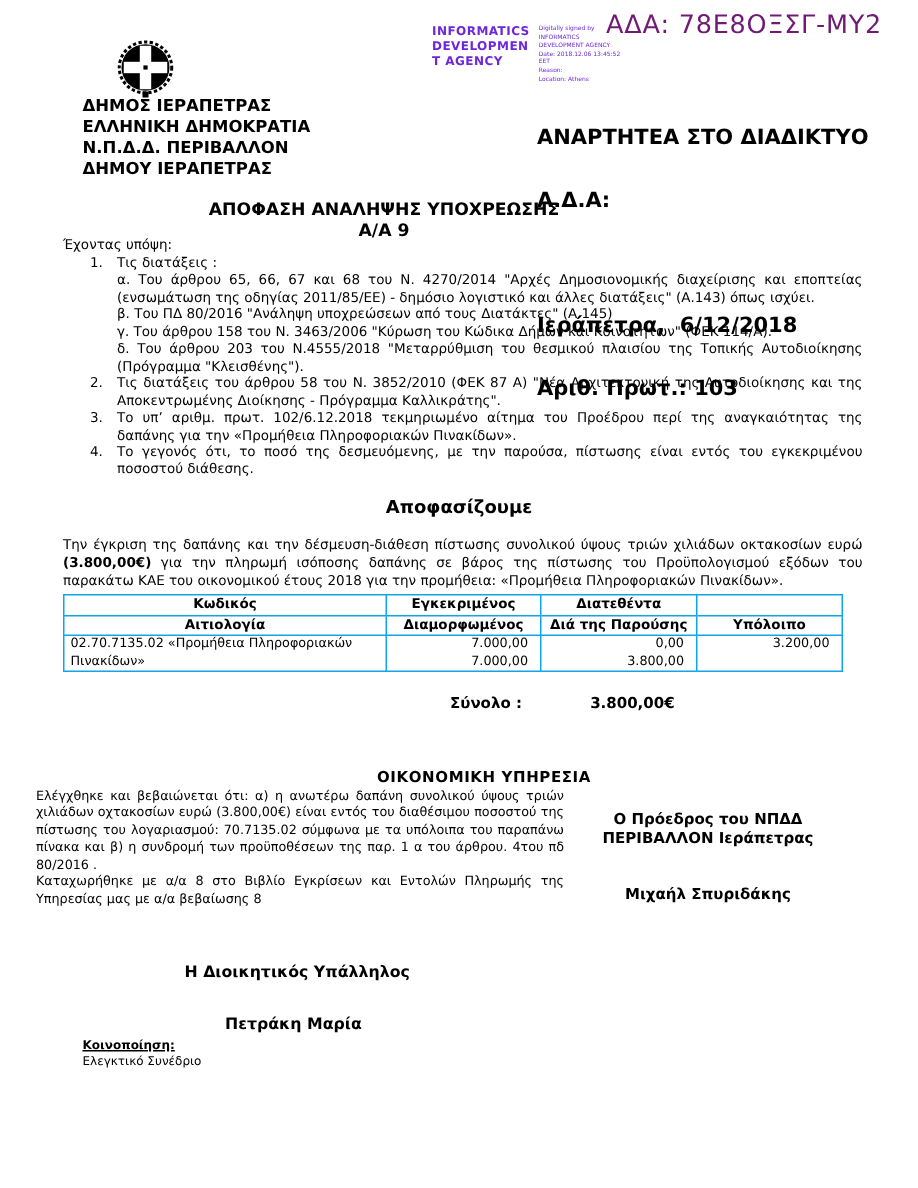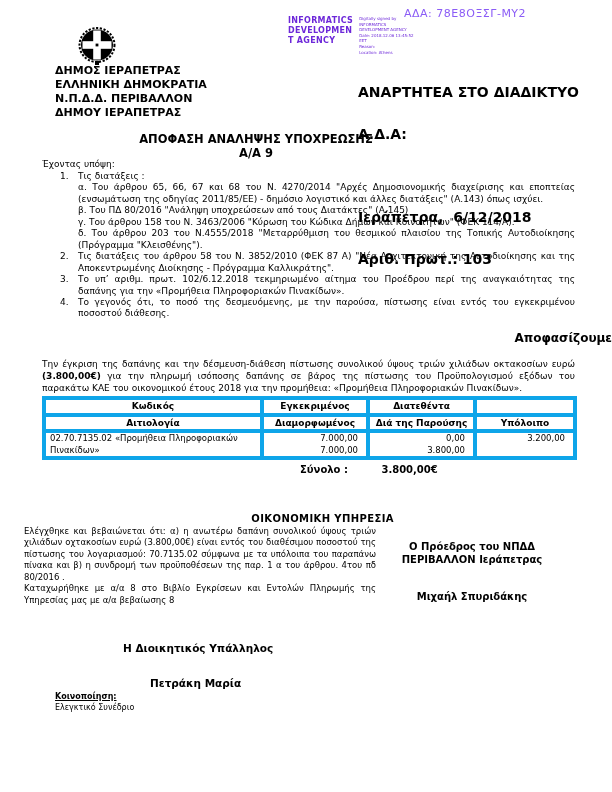--- a/index.html
+++ b/index.html
@@ -4,53 +4,53 @@
 <style>
   html,body{margin:0;padding:0;background:#888;}
   .page{
     position:relative;width:612px;height:792px;margin:0 auto;
     background:#fff;color:#000;
     font-family:"DejaVu Sans", sans-serif;
     overflow:hidden;
   }
   .abs{position:absolute;}
   
-  .ada{top:7px;left:404px;font-size:11px;color:#8b5cf6;letter-spacing:.5px;}
+  .ada{top:7px;left:404px;font-size:17px;color:#701a75;letter-spacing:.5px;}
   
   .sig{top:16px;left:288px;display:flex;gap:6px;color:#6d28d9;}
   .sig-big{font-size:8px;line-height:10px;font-weight:bold;letter-spacing:.3px;}
   .sig-small{font-size:4px;line-height:5.6px;}
   
   .emblem{top:26px;left:76px;}
   .authority{top:64px;left:55px;font-size:11px;font-weight:bold;line-height:14px;}
   .right-head{top:57px;left:358px;font-size:14px;font-weight:bold;line-height:14px;white-space:pre-wrap;}
   .right-head .gap{height:13px;}
   
   .doc-title{top:133px;left:0;width:512px;text-align:center;font-size:11.5px;font-weight:bold;line-height:13.5px;}
   
   .preamble{top:159px;left:42px;font-size:9px;}
   .list{top:171px;left:42px;width:533px;font-size:9px;line-height:11.45px;text-align:justify;}
   .li{position:relative;padding-left:36px;}
   .li .num{position:absolute;left:18px;}
   .sub{padding-left:36px;}
-  .decide-head{top:331px;left:0;width:612px;text-align:right;font-size:12px;font-weight:bold;}
+  .decide-head{top:331px;left:0;width:612px;text-align:center;font-size:12px;font-weight:bold;}
   .decide-p{top:358px;left:42px;width:533px;font-size:9px;line-height:12px;text-align:justify;}
   
   .credit-table{top:396px;left:42px;width:483px;border-collapse:collapse;table-layout:fixed;font-size:8.5px;}
-  .credit-table td{border:4px solid #0ea5e9;padding:0 4px;vertical-align:top;}
+  .credit-table td{border:1px solid #0ea5e9;padding:0 4px;vertical-align:top;}
   .credit-table .hdr td{font-weight:bold;text-align:center;font-size:9px;line-height:12.5px;}
   .credit-table .c1{width:206px;}
   .credit-table .c2{width:94px;}
   .credit-table .c3{width:95px;}
   .credit-table .c4{width:88px;}
   .credit-table .data td{line-height:11.5px;}
   .credit-table .num-cell{text-align:right;padding-right:8px;}
   .total-line{top:464px;left:42px;width:483px;font-size:10px;font-weight:bold;}
   .total-line .tl{margin-left:258px;}
-  .total-line .tv{margin-left:30px;}
+  .total-line .tv{margin-left:42px;}
   
   .fin-head{top:513px;left:42px;width:352px;text-align:right;font-size:10px;font-weight:bold;letter-spacing:.4px;}
   .fin-body{top:526px;left:24px;width:352px;font-size:8.5px;line-height:11.45px;text-align:justify;}
   
   .president{top:540px;left:398px;width:148px;text-align:center;font-size:10px;font-weight:bold;line-height:13px;}
   .president .name{margin-top:24px;}
   
   .clerk-title{top:642px;left:123px;font-size:10.5px;font-weight:bold;}
   .clerk-name{top:677px;left:150px;font-size:10.5px;font-weight:bold;}
   

